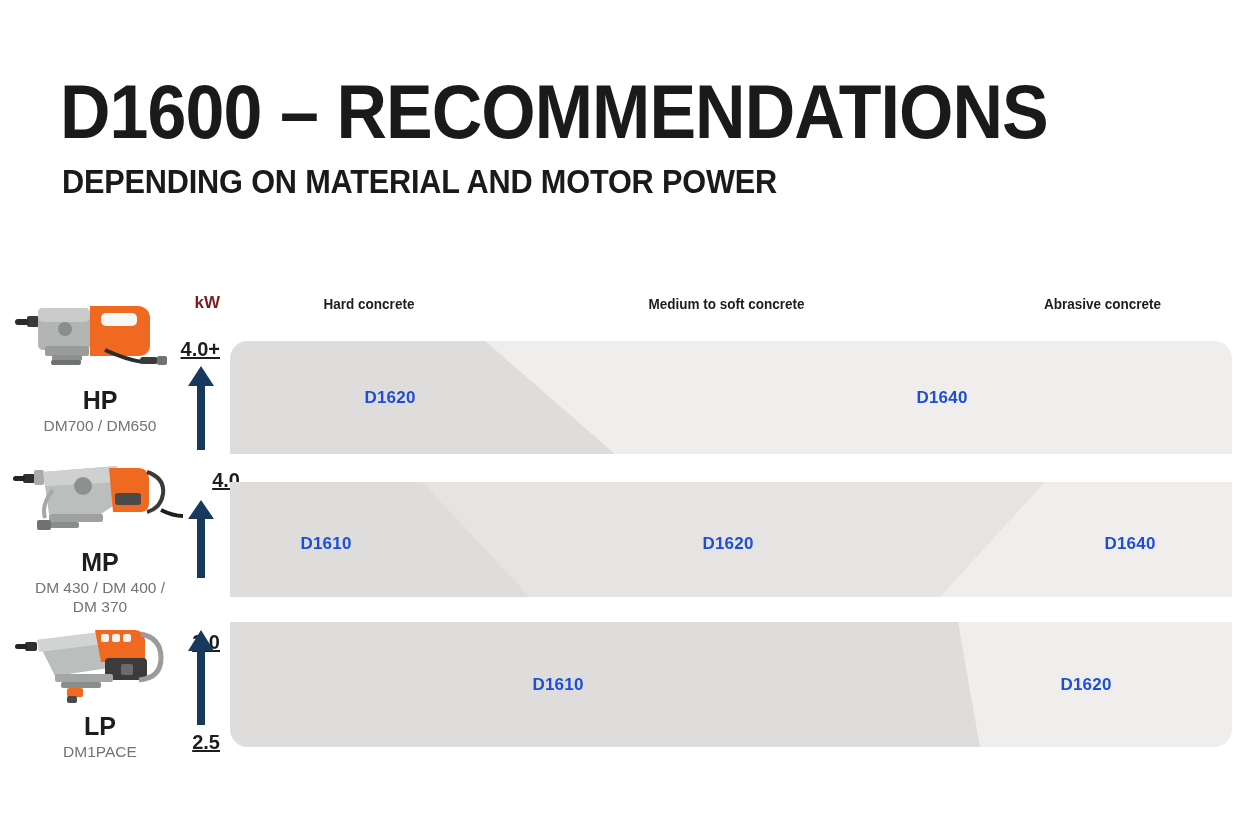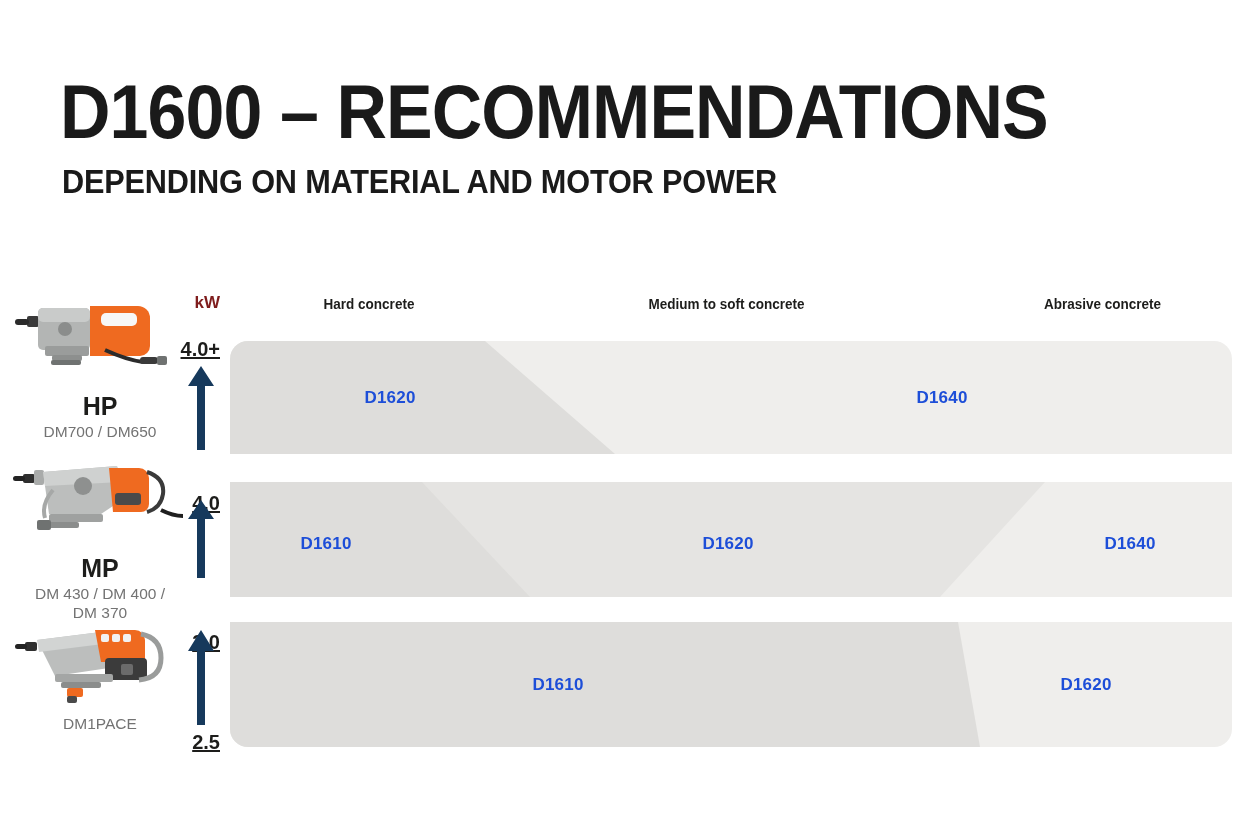--- a/index.html
+++ b/index.html
@@ -43,38 +43,38 @@
     position:absolute;left:160px;top:293px;width:60px;
     text-align:right;font-size:17px;font-weight:bold;color:#7f1d1d;
   }
   .kw-tick{
     position:absolute;left:150px;width:70px;
     text-align:right;font-size:20px;font-weight:bold;color:#1d1d1b;
     white-space:nowrap;
     text-decoration:underline;
   }
   #kw-tick-0{top:338px;}
-  #kw-tick-1{top:492px;}
+  #kw-tick-1{top:469px;padding-left:20px;}
   #kw-tick-2{top:631px;}
   #kw-tick-3{top:731px;}
 
   .arrow{position:absolute;width:26px;}
   #arrow-0{left:188px;top:366px;height:84px;}
   #arrow-1{left:188px;top:500px;height:78px;}
   #arrow-2{left:188px;top:630px;height:95px;}
 
   
   .machine{position:absolute;left:0;width:200px;text-align:center;}
   #machine-0{top:286px;}
   #machine-1{top:448px;}
   #machine-2{top:612px;}
   .machine-img{width:190px;height:100px;margin:0 auto;display:block;}
   .machine-code{
     font-size:25px;font-weight:bold;color:#1d1d1b;
-    margin-top:6px;line-height:28px;
+    margin-top:0;line-height:28px;
   }
   .machine-models{
     font-size:15.5px;color:#737373;line-height:19px;
     margin-top:2px;letter-spacing:0px;
   }
 
   
   .bar{position:absolute;left:230px;width:1002px;}
   #bar-0{top:341px;height:113px;}
   #bar-1{top:482px;height:115px;}
@@ -181,20 +181,21 @@
         <rect x="118" y="22" width="8" height="8" rx="2" fill="#f2f2f2"></rect>
         <rect x="100" y="46" width="42" height="22" rx="4" fill="#3b3b3b"></rect>
         <rect x="116" y="52" width="12" height="11" rx="2" fill="#6b6b6b"></rect>
         <path d="M136 22 q20 4 20 24 q0 20 -22 22" stroke="#9a9c9b" stroke-width="5" fill="none"></path>
         <rect x="50" y="62" width="58" height="8" rx="2" fill="#a4a6a5"></rect>
         <rect x="56" y="70" width="40" height="6" rx="2" fill="#8b8d8c"></rect>
         <rect x="62" y="76" width="16" height="9" rx="2" fill="#ef6a20"></rect>
         <rect x="62" y="84" width="10" height="7" rx="2" fill="#4a4a4a"></rect>
       </g>
     </svg>
+    <div class="machine-code">LP</div>
     <div class="machine-models">DM1PACE</div>
   </div>
 
   <div class="bar" id="bar-0">
     <svg viewBox="0 0 1002 113" preserveAspectRatio="none">
       <defs>
         <clipPath id="clip0">
           <path d="M18 0 H984 a18 18 0 0 1 18 18 V113 H0 V18 A18 18 0 0 1 18 0 Z"></path>
         </clipPath>
       </defs>

